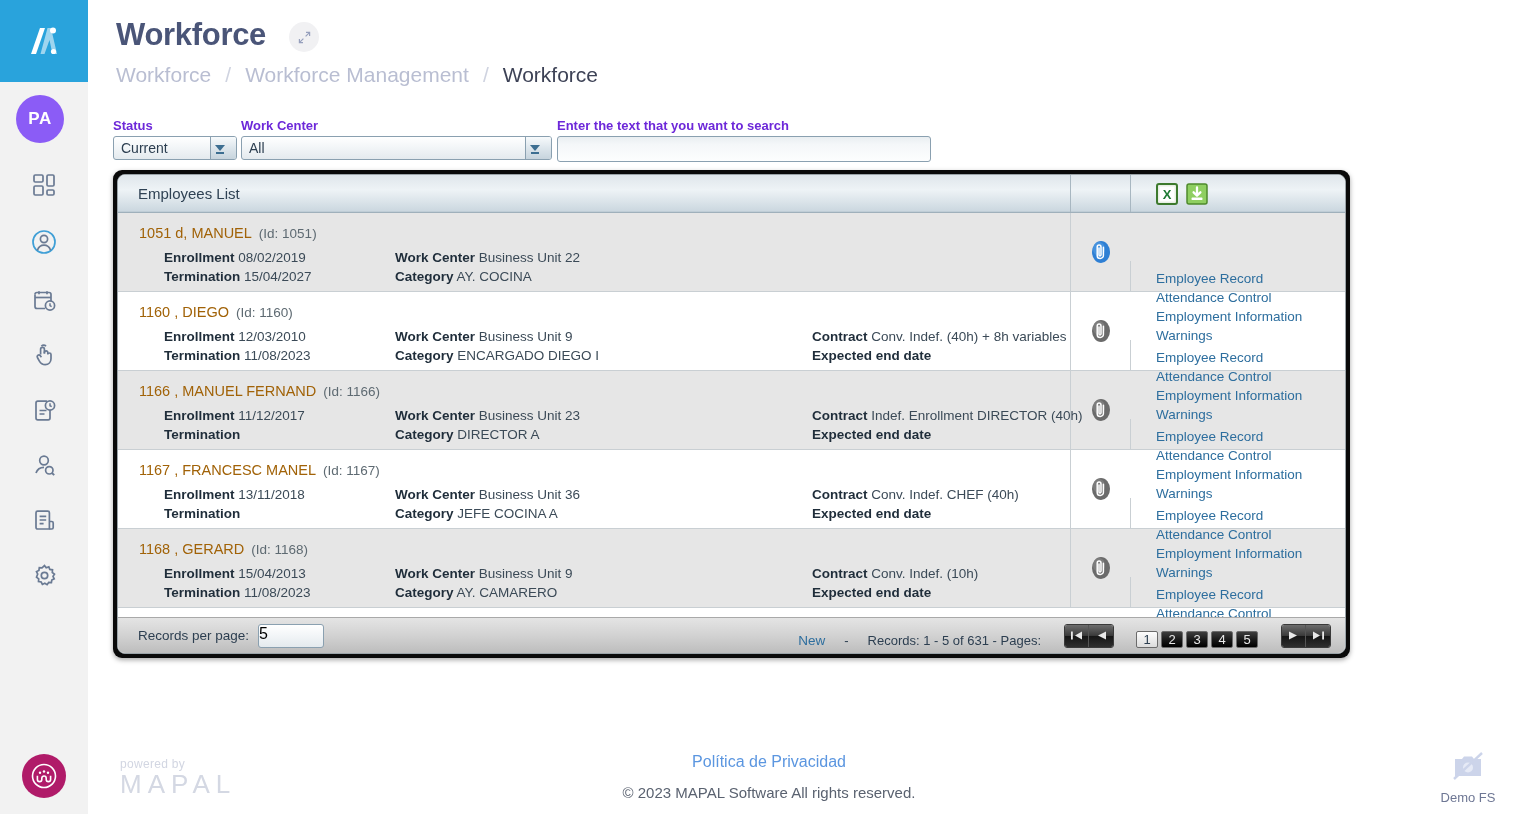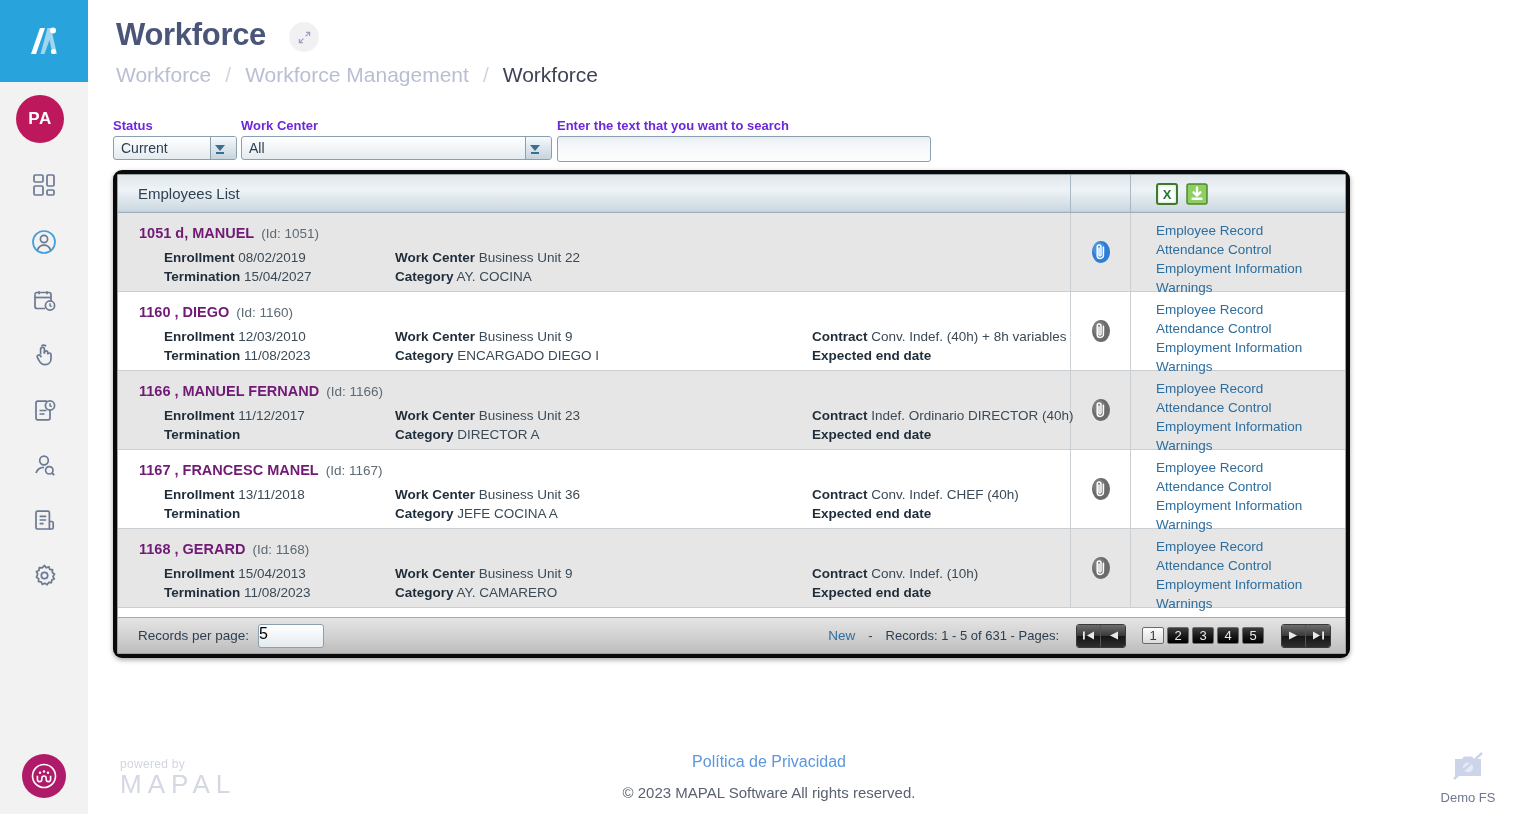--- a/index.html
+++ b/index.html
@@ -19,21 +19,21 @@
     background: #f2f2f2;
   }
   #brand-tile {
     width: 88px; height: 82px;
     background: #29a3dc;
     display: flex; align-items: center; justify-content: center;
   }
   #avatar-badge {
     position: absolute; left: 16px; top: 95px;
     width: 48px; height: 48px; border-radius: 50%;
-    background: #be185d;
+    background: #8b5cf6;
     color: #fff; font-size: 17px; font-weight: 700;
     display: flex; align-items: center; justify-content: center;
     letter-spacing: .5px;
   }
   .nav-icon {
     position: absolute; left: 22px;
     width: 44px; height: 44px;
     display: flex; align-items: center; justify-content: center;
     cursor: pointer;
   }
@@ -121,21 +121,21 @@
     position: absolute; left: 113px; top: 170px;
     width: 1237px; height: 488px;
     background: #0a0a0a;
     border-radius: 9px;
     padding: 4px;
     box-shadow: 0 2px 5px rgba(0,0,0,.35);
   }
   #grid-inner {
     width: 100%; height: 100%;
     background: #ffffff;
-    border-radius: 1px;
+    border-radius: 8px;
     overflow: hidden;
     display: flex; flex-direction: column;
     border: 1px solid #9aa3a8;
   }
 
   
   #grid-head {
     height: 38px; flex: none;
     background: linear-gradient(to bottom, #dfe6eb 0%, #eef3f6 40%, #ccd8e0 96%, #b9c7d1 100%);
     border-bottom: 1px solid #9fb0bb;
@@ -173,24 +173,25 @@
   }
   .row .cell-clip {
     width: 60px; flex: none;
     border-left: 1px solid #c9cfd3;
     display: flex; align-items: center; justify-content: center;
   }
   .row .cell-links {
     width: 215px; flex: none;
     border-left: 1px solid #c9cfd3;
     padding: 8px 0 0 25px;
+    margin-top: 48px;
   }
 
   .emp-name {
-    font-size: 14.5px; font-weight: 700; color: #701a75;
+    font-size: 14.5px; font-weight: 400; color: #a16207;
     display: inline;
   }
   .emp-id {
     font-size: 13.5px; color: #5e6a72; margin-left: 7px;
   }
   .detail-grid {
     margin-top: 6px;
     position: relative; height: 40px; margin-left: 25px;
   }
   .dcol { position: absolute; top: 0; }
@@ -220,21 +221,21 @@
   #rpp-label { font-size: 13.5px; color: #2c3e50; }
   #rpp-combo {
     position: relative; margin-left: 9px;
     width: 66px; height: 24px;
     border: 1px solid #8aa0b0; border-radius: 3px;
     background: linear-gradient(to bottom, #ffffff 0%, #f3f6f8 45%, #e4eaee 100%);
     display: flex; align-items: stretch; overflow: hidden; cursor: pointer;
   }
   #pager-zone {
     margin-left: auto;
-    display: flex; align-items: center; gap: 13px;
+    display: flex; align-items: flex-end; gap: 19px;
     font-size: 13px; color: #2c3e50;
   }
   #new-link { color: #2d6e9e; cursor: pointer; font-size: 13.5px; }
   .pgroup {
     display: flex; align-items: stretch;
     height: 24px;
     border: 1px solid #3a3a3a;
     border-radius: 3px;
     overflow: hidden;
     margin-left: 4px;
@@ -506,21 +507,21 @@
           <div class="cell-main"><span class="emp-name">1166 , MANUEL FERNAND</span><span class="emp-id">(Id: 1166)</span><div class="detail-grid">
               <div class="dcol c1">
                 <div class="dline"><b class="lb">Enrollment</b> <span class="vl">11/12/2017</span></div>
                 <div class="dline"><b class="lb">Termination</b> <span class="vl"></span></div>
               </div>
               <div class="dcol c2">
                 <div class="dline"><b class="lb">Work Center</b> <span class="vl">Business Unit 23</span></div>
                 <div class="dline"><b class="lb">Category</b> <span class="vl">DIRECTOR A</span></div>
               </div>
               <div class="dcol c3">
-                <div class="dline"><b class="lb">Contract</b> <span class="vl">Indef. Ordinario DIRECTOR (40h)</span></div>
+                <div class="dline"><b class="lb">Contract</b> <span class="vl">Indef. Enrollment DIRECTOR (40h)</span></div>
                 <div class="dline"><b class="lb">Expected end date</b> <span class="vl"></span></div>
               </div>
             </div></div>
           <div class="cell-clip">
             <svg width="24" height="24" viewBox="0 0 24 24">
               <ellipse cx="12" cy="12" rx="9" ry="11" fill="#6b6b6b"></ellipse>
               <ellipse cx="10" cy="9" rx="6" ry="7" fill="#8d8d8d" opacity=".55"></ellipse>
               <path d="M14.4 7.3v8.1a3.1 3.1 0 01-6.2 0V6.9a1.9 1.9 0 013.8 0v8a1 1 0 01-2 0V7.9" fill="none" stroke="#ffffff" stroke-width="1.5" stroke-linecap="round"></path>
             </svg>
           </div>

